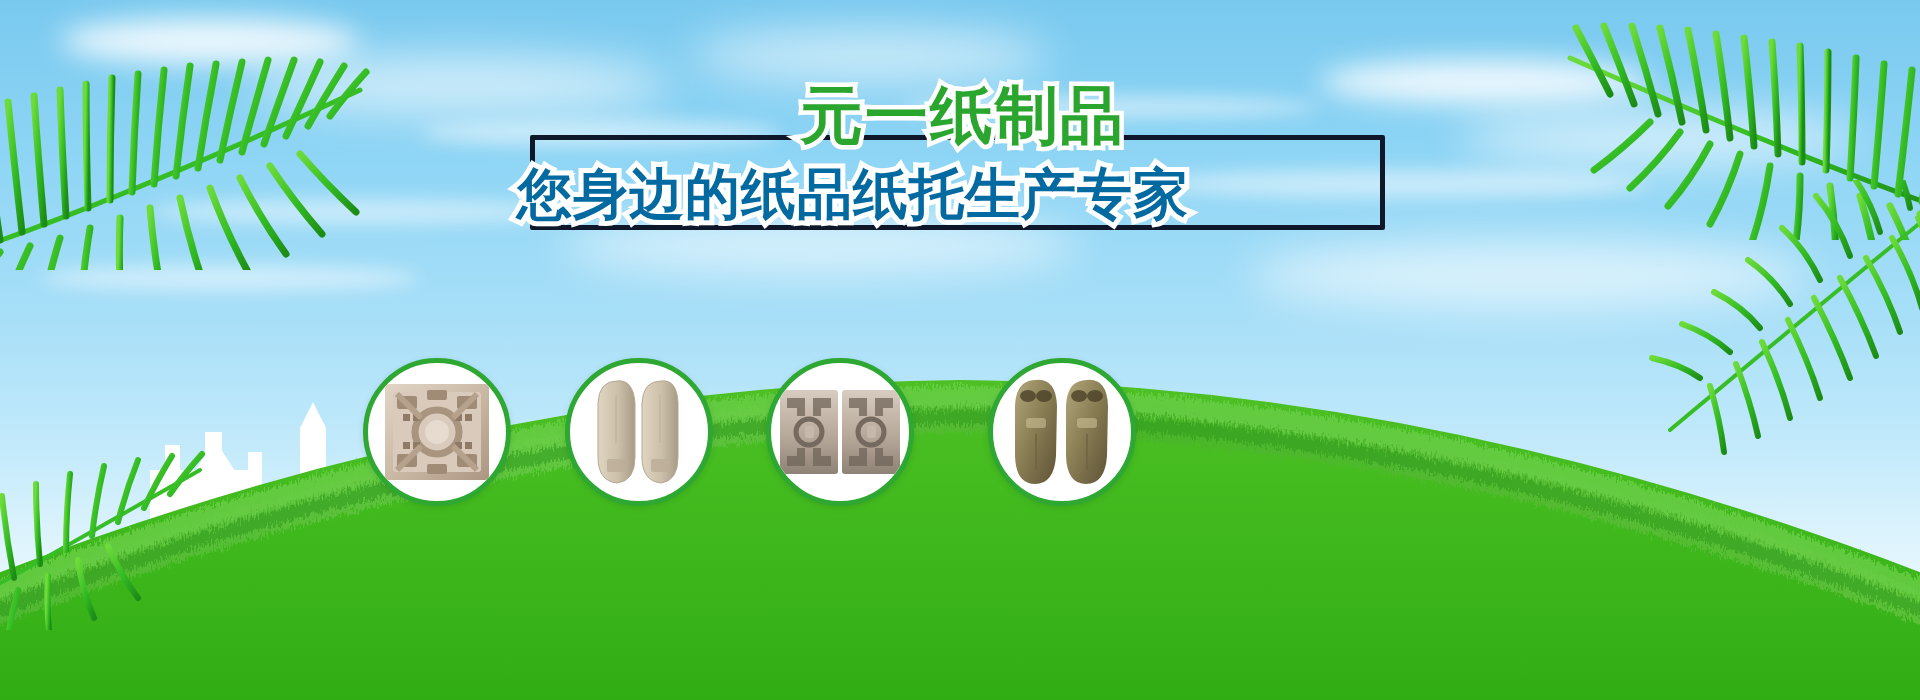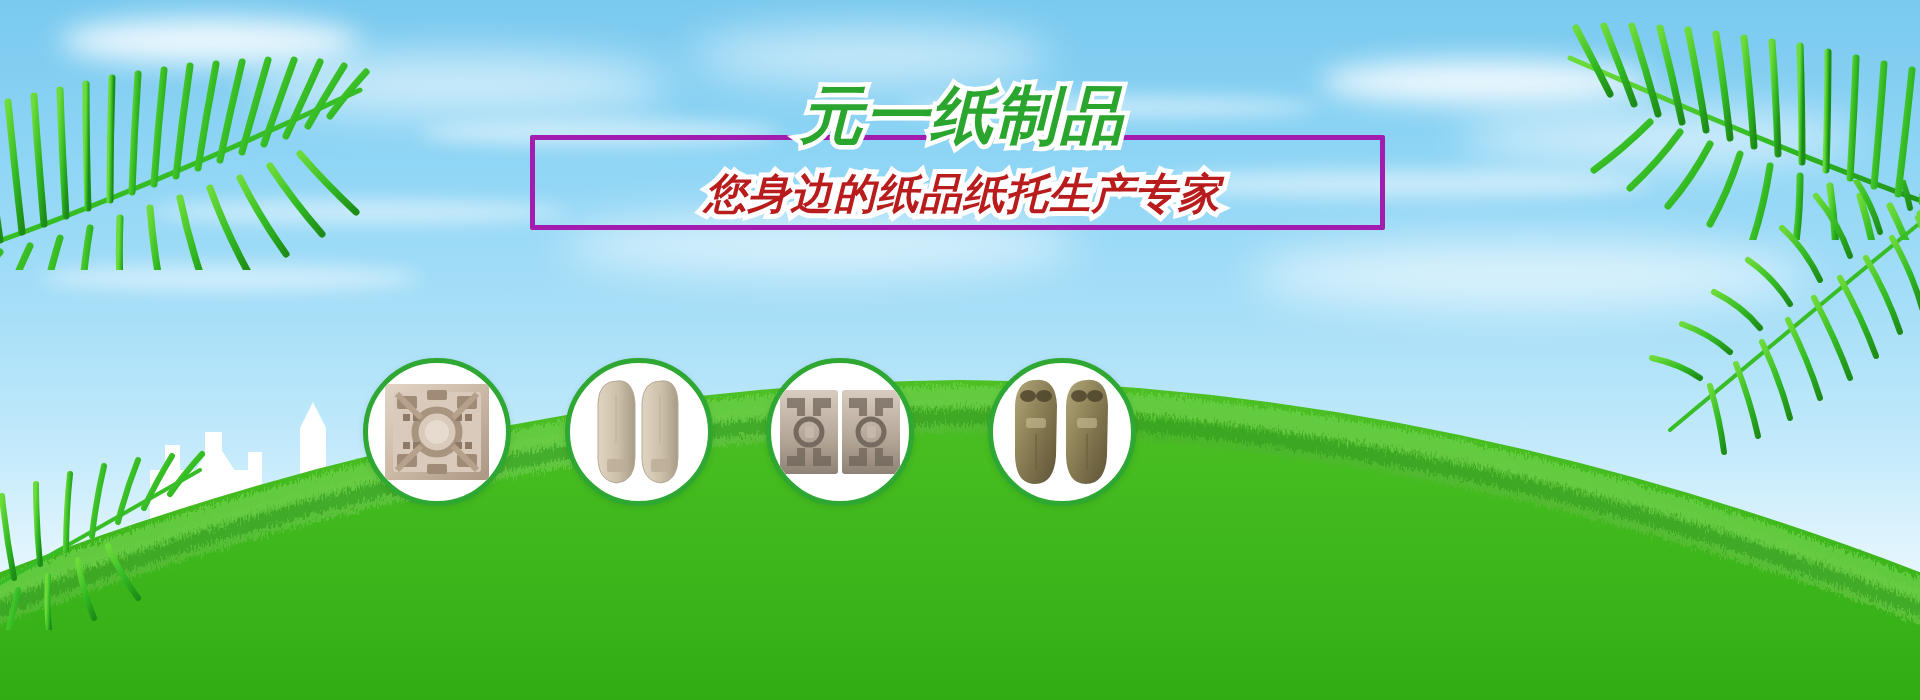--- a/index.html
+++ b/index.html
@@ -47,48 +47,47 @@
   .city { position:absolute; left:0; bottom:0; width:1920px; height:560px; }
 
   
   .hill-wrap { position:absolute; left:0; bottom:0; width:1920px; height:420px; }
 
   
   .headline {
     position:absolute;
     left:530px; top:135px;
     width:855px; height:95px;
-    border:5px solid #a21caf;
+    border:5px solid #0f172a;
     border-radius:2px;
-    font-style:italic;
   }
   .title-main {
     position:absolute;
     left:0; top:-56px;
     width:855px;
     text-align:center;
     font-size:63px;
     line-height:63px;
     font-weight:bold;
     color:#2aa52e;
     letter-spacing:2px;
     white-space:nowrap;
     -webkit-text-stroke:9px #ffffff;
     paint-order:stroke fill;
     font-family:"DejaVu Sans","Liberation Sans",sans-serif;
   }
   .title-sub {
     position:absolute;
     left:-18px; top:22px;
     width:891px;
-    text-align:center;
-    font-size:42px;
+    text-align:left;
+    font-size:55px;
     line-height:64px;
     font-weight:bold;
-    color:#b91c1c;
+    color:#0369a1;
     letter-spacing:1px;
     white-space:nowrap;
     -webkit-text-stroke:10px #ffffff;
     paint-order:stroke fill;
     font-family:"DejaVu Sans","Liberation Sans",sans-serif;
   }
   .tagline {
     position:absolute;
     left:530px; top:292px;
     width:855px;

